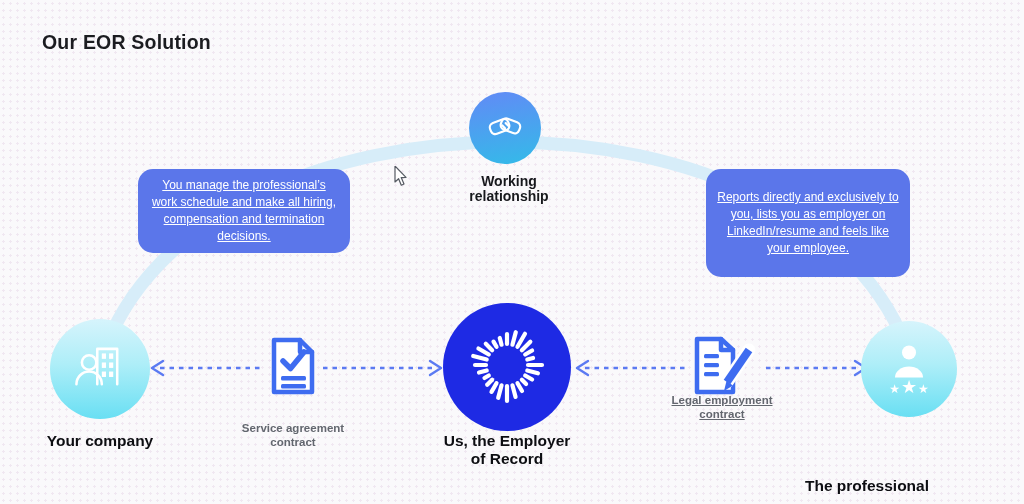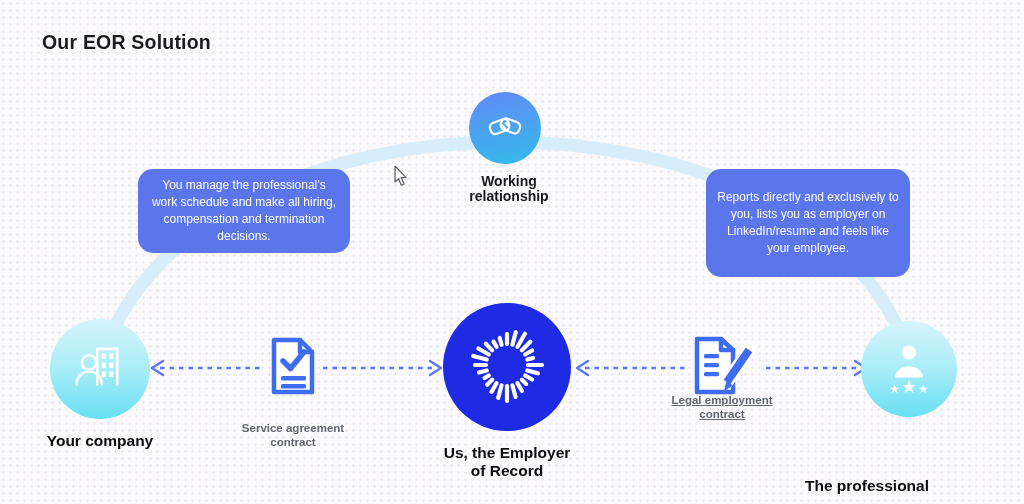--- a/index.html
+++ b/index.html
@@ -19,38 +19,38 @@
   #canvas{position:relative;width:1024px;height:504px;}
   svg.layer{position:absolute;left:0;top:0;width:1024px;height:504px;pointer-events:none;}
   .arc{stroke:var(--arc-blue);stroke-width:13;fill:none;stroke-linecap:round;}
   .dash-line{stroke:var(--dash-blue);stroke-width:2.4;stroke-dasharray:4.5 5;}
   .chevron{stroke:var(--dash-blue);stroke-width:2.4;fill:none;stroke-linecap:round;stroke-linejoin:round;}
 
   .page-title{position:absolute;left:42px;top:31px;font-size:19.5px;font-weight:800;color:var(--title-text);letter-spacing:.2px;}
 
   .callout{position:absolute;background:var(--callout-blue);color:var(--callout-text);
     border-radius:15px;display:flex;align-items:center;justify-content:center;
-    font-size:12px;line-height:1.42;text-align:center;padding:10px 10px;font-weight:500;}
+    font-size:12px;line-height:1.42;text-align:center;padding:10px 10px;font-weight:500;text-decoration:underline;}
   .callout.left{left:138px;top:169px;width:212px;height:84px;}
   .callout.right{left:706px;top:169px;width:204px;height:108px;}
 
   .circle{position:absolute;border-radius:50%;display:flex;align-items:center;justify-content:center;}
   .handshake-circle{left:469px;top:92px;width:72px;height:72px;
     background:linear-gradient(170deg,var(--handshake-blue-top) 8%,var(--handshake-cyan-bottom) 96%);}
   .cyan-circle{background:linear-gradient(180deg,var(--cyan-top) 0%,var(--cyan-mid) 45%,var(--cyan-bottom) 100%);}
   .company-circle{left:50px;top:319px;width:100px;height:100px;}
   .professional-circle{left:861px;top:321px;width:96px;height:96px;flex-direction:column;}
   .eor-circle{left:443px;top:303px;width:128px;height:128px;background:var(--eor-blue);}
 
   .node-label{position:absolute;text-align:center;color:var(--label-dark);}
   .working-label{left:424px;top:174px;width:170px;font-size:14px;font-weight:800;line-height:15px;color:#17181c;}
   .entity-label{font-size:15.5px;font-weight:800;}
   .company-label{left:10px;top:432px;width:180px;}
   .professional-label{left:777px;top:433px;width:180px;margin-top:44px;}
-  .eor-label{left:417px;top:444px;width:180px;font-size:15.5px;font-weight:800;line-height:18px;}
+  .eor-label{left:417px;top:432px;width:180px;font-size:15.5px;font-weight:800;line-height:18px;}
 
   .doc-icon{position:absolute;}
   .doc-service{left:269px;top:337px;width:48px;height:58px;}
   .doc-legal{left:691px;top:335px;width:68px;height:60px;}
   .doc-stroke{stroke:var(--doc-blue);fill:none;stroke-linejoin:round;stroke-linecap:round;}
   .doc-fill{fill:var(--doc-blue);}
   .doc-body{fill:#ffffff;stroke:var(--doc-blue);stroke-linejoin:round;}
 
   .connector-label{position:absolute;text-align:center;color:var(--connector-label-gray);
     font-size:11.5px;font-weight:700;line-height:13.5px;}

